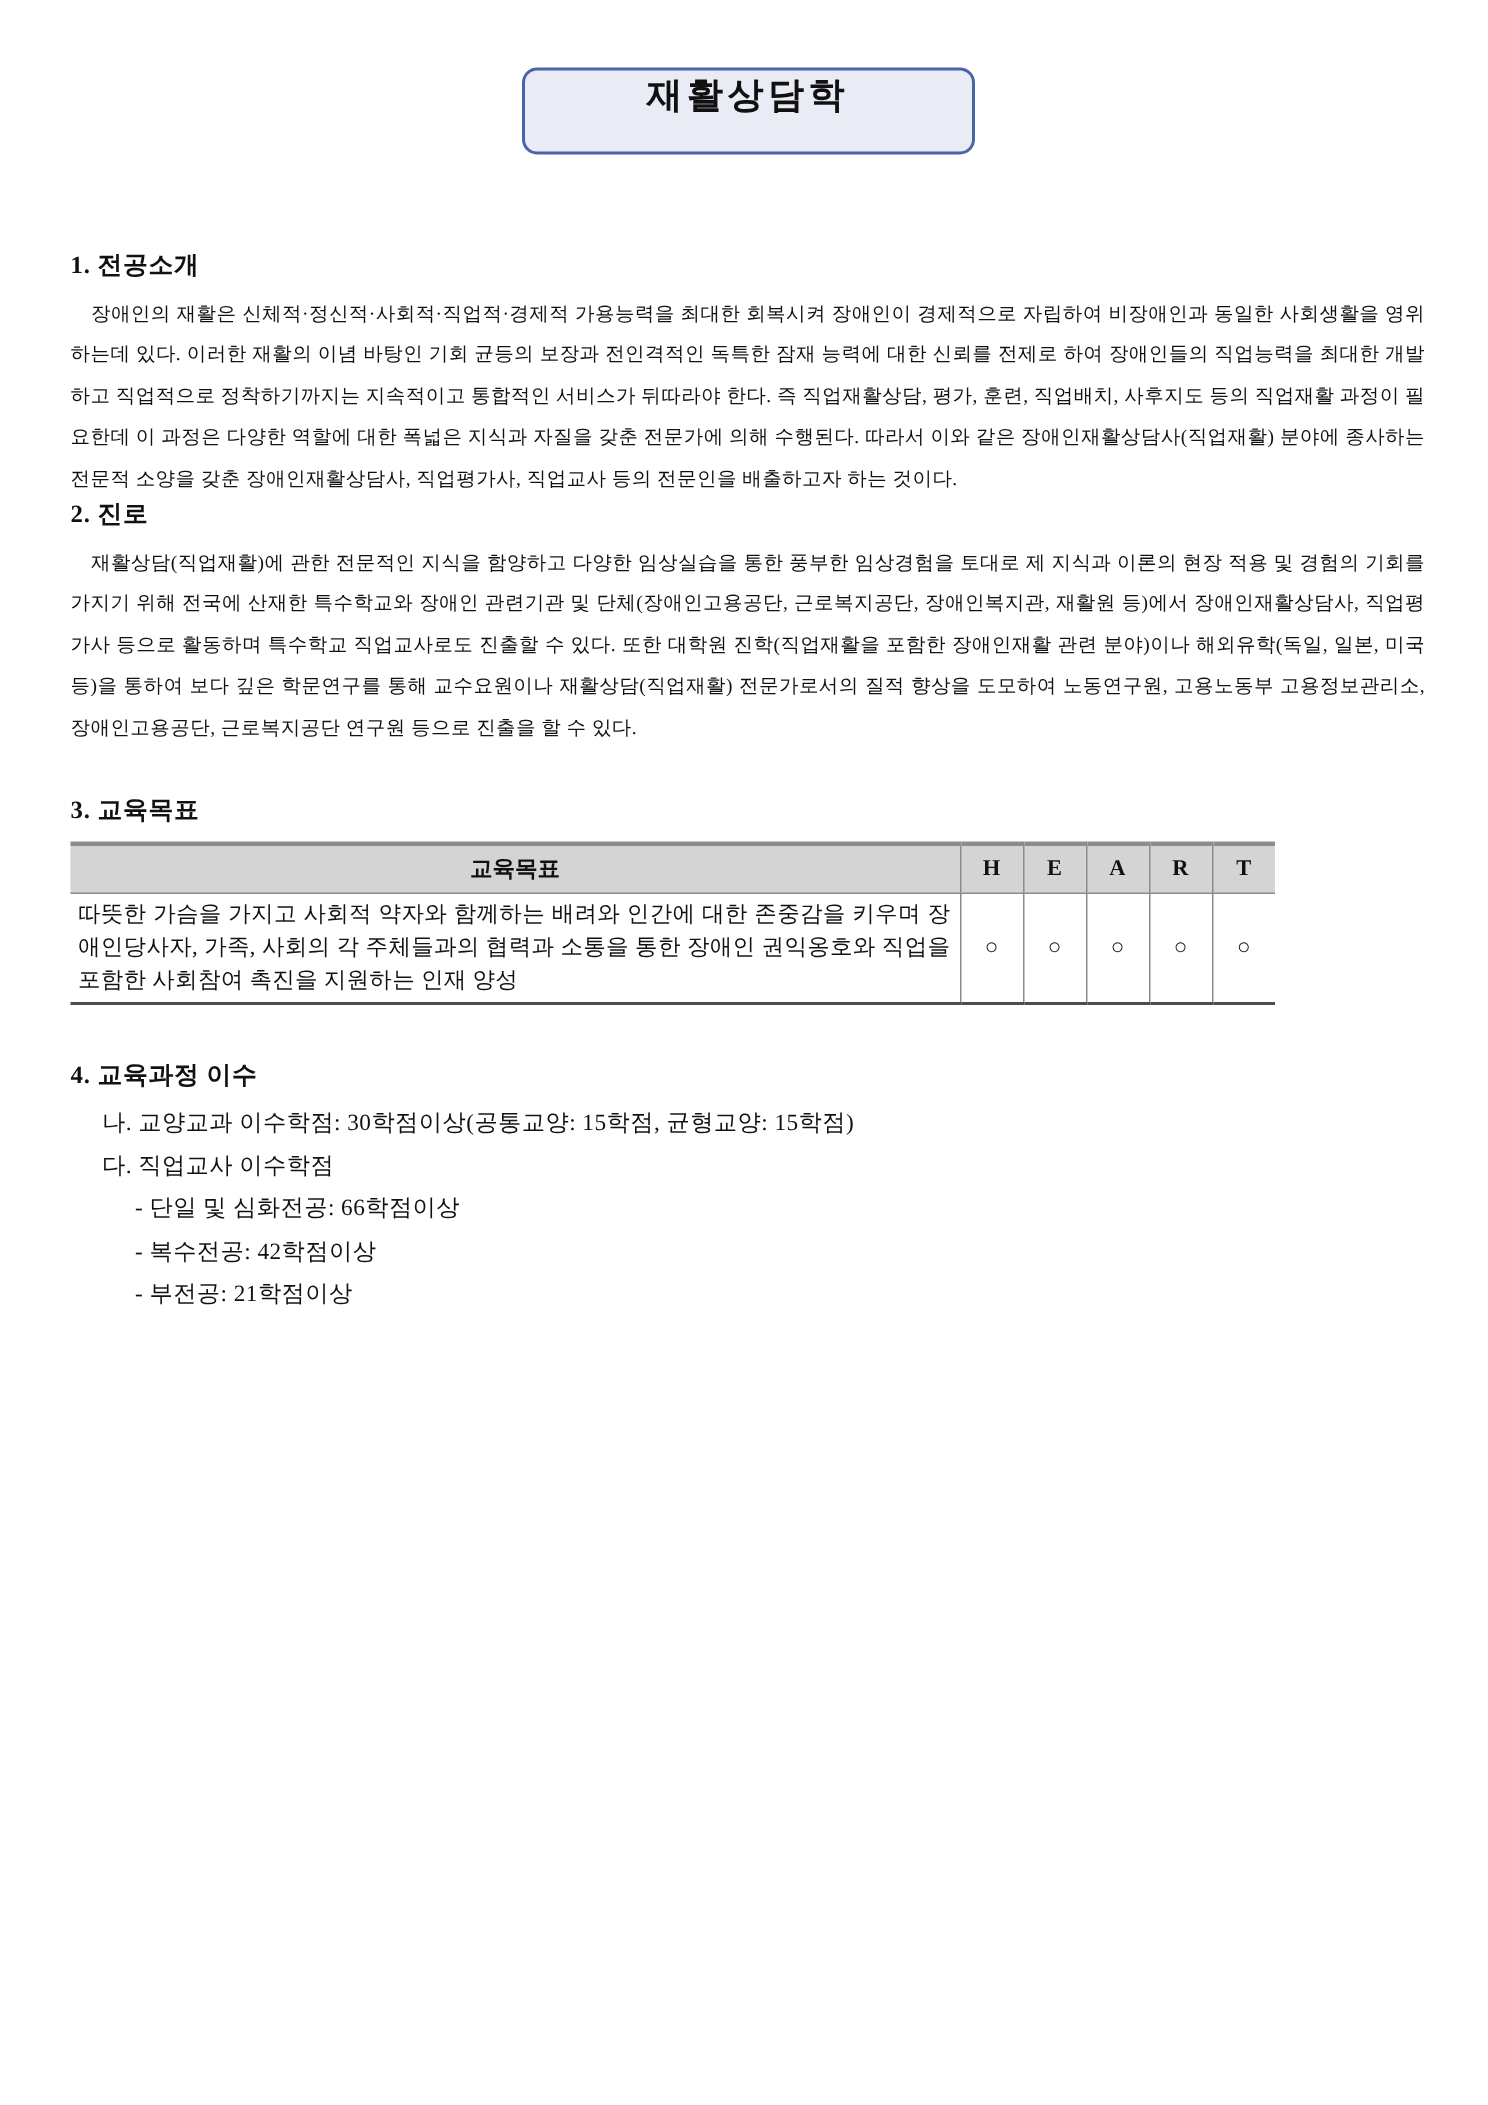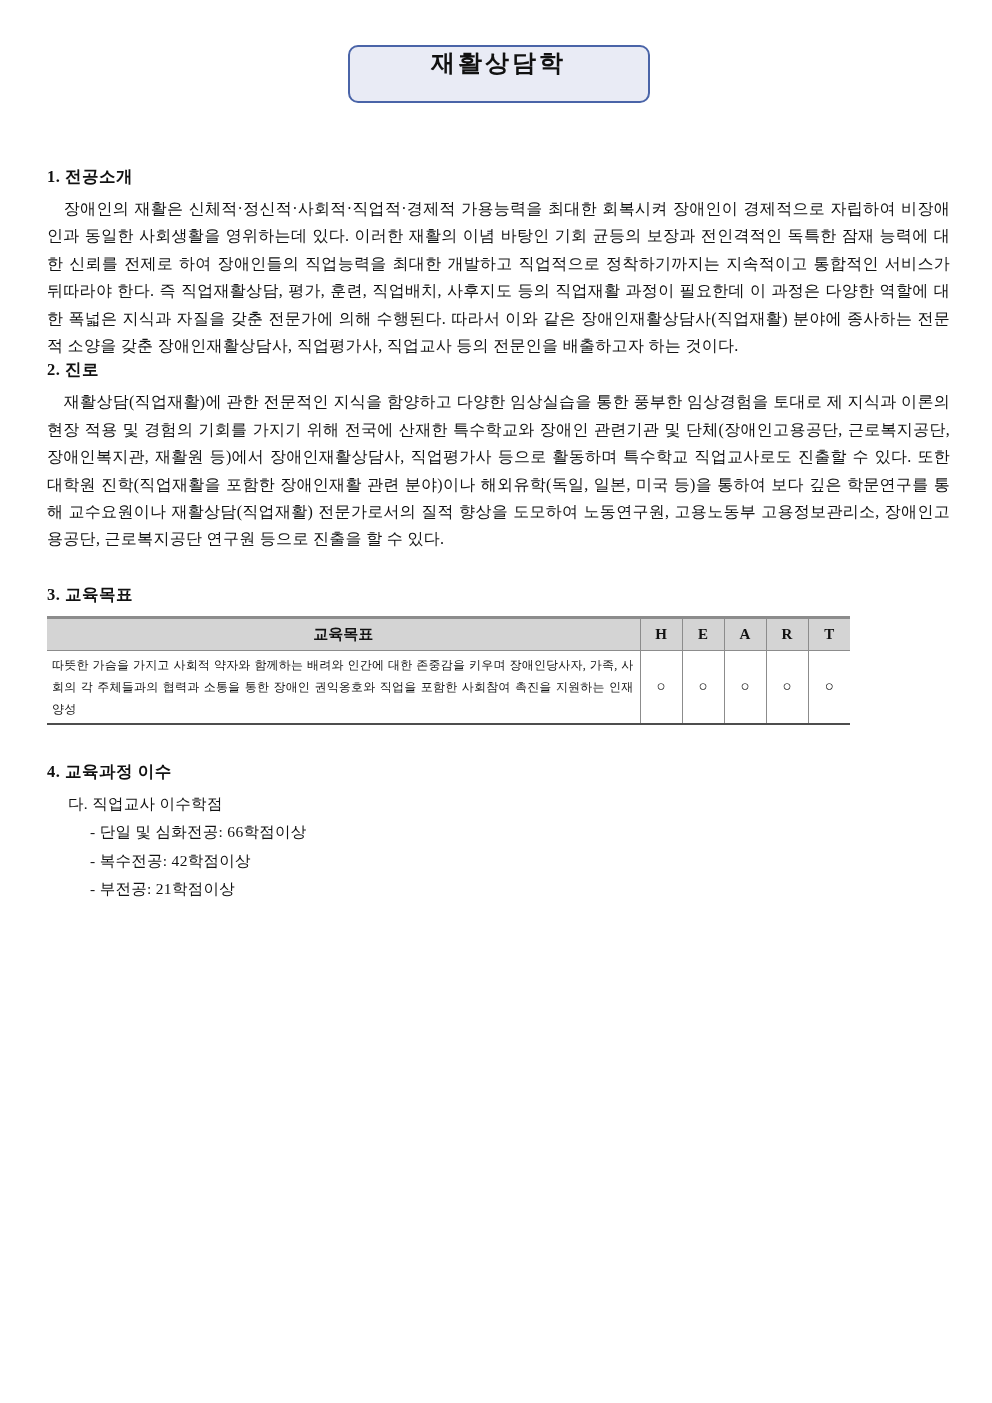--- a/index.html
+++ b/index.html
@@ -38,21 +38,21 @@
   .section-heading{
     font-size:16.5px;font-weight:bold;
     margin-bottom:7px;
     letter-spacing:0.5px;
   }
   .sec-1{margin-top:63px;}
   .sec-2{}
   .sec-3{margin-top:31px;}
   .sec-4{margin-top:36px;}
   .body-text{
-    font-size:16px;
+    font-size:13px;
     line-height:27.4px;
     text-align:justify;
     text-indent:1.05em;
     word-break:break-all;
     letter-spacing:0.3px;
   }
   table.goals{
     border-collapse:collapse;
     width:803px;
     margin-top:10px;
@@ -75,21 +75,21 @@
   table.goals tbody td{
     border-bottom:2.5px solid var(--table-bottom);
     border-left:1px solid var(--table-line);
     border-right:1px solid var(--table-line);
     vertical-align:middle;
     height:66px;
   }
   table.goals tbody td:first-child{border-left:none;}
   table.goals tbody td:last-child{border-right:none;}
   td.goal-text{
-    font-size:12px;
+    font-size:15px;
     line-height:22px;
     padding:3px 6px 3px 5px;
     text-align:justify;
     word-break:break-all;
     letter-spacing:0.2px;
   }
   td.mark{
     text-align:center;
     font-size:15px;
   }
@@ -151,20 +151,21 @@
           <td class="mark">○</td>
           <td class="mark">○</td>
         </tr>
       </tbody>
     </table>
   </div>
 
   <div class="section sec-4">
     <div class="section-heading">4. 교육과정 이수</div>
     <div class="list">
+      <div class="list-item lv1">나. 교양교과 이수학점: 30학점이상(공통교양: 15학점, 균형교양: 15학점)</div>
       <div class="list-item lv1">다. 직업교사 이수학점</div>
       <div class="list-item lv2">- 단일 및 심화전공: 66학점이상</div>
       <div class="list-item lv2">- 복수전공: 42학점이상</div>
       <div class="list-item lv2">- 부전공: 21학점이상</div>
     </div>
   </div>
 
 </div>
 
 </body></html>

